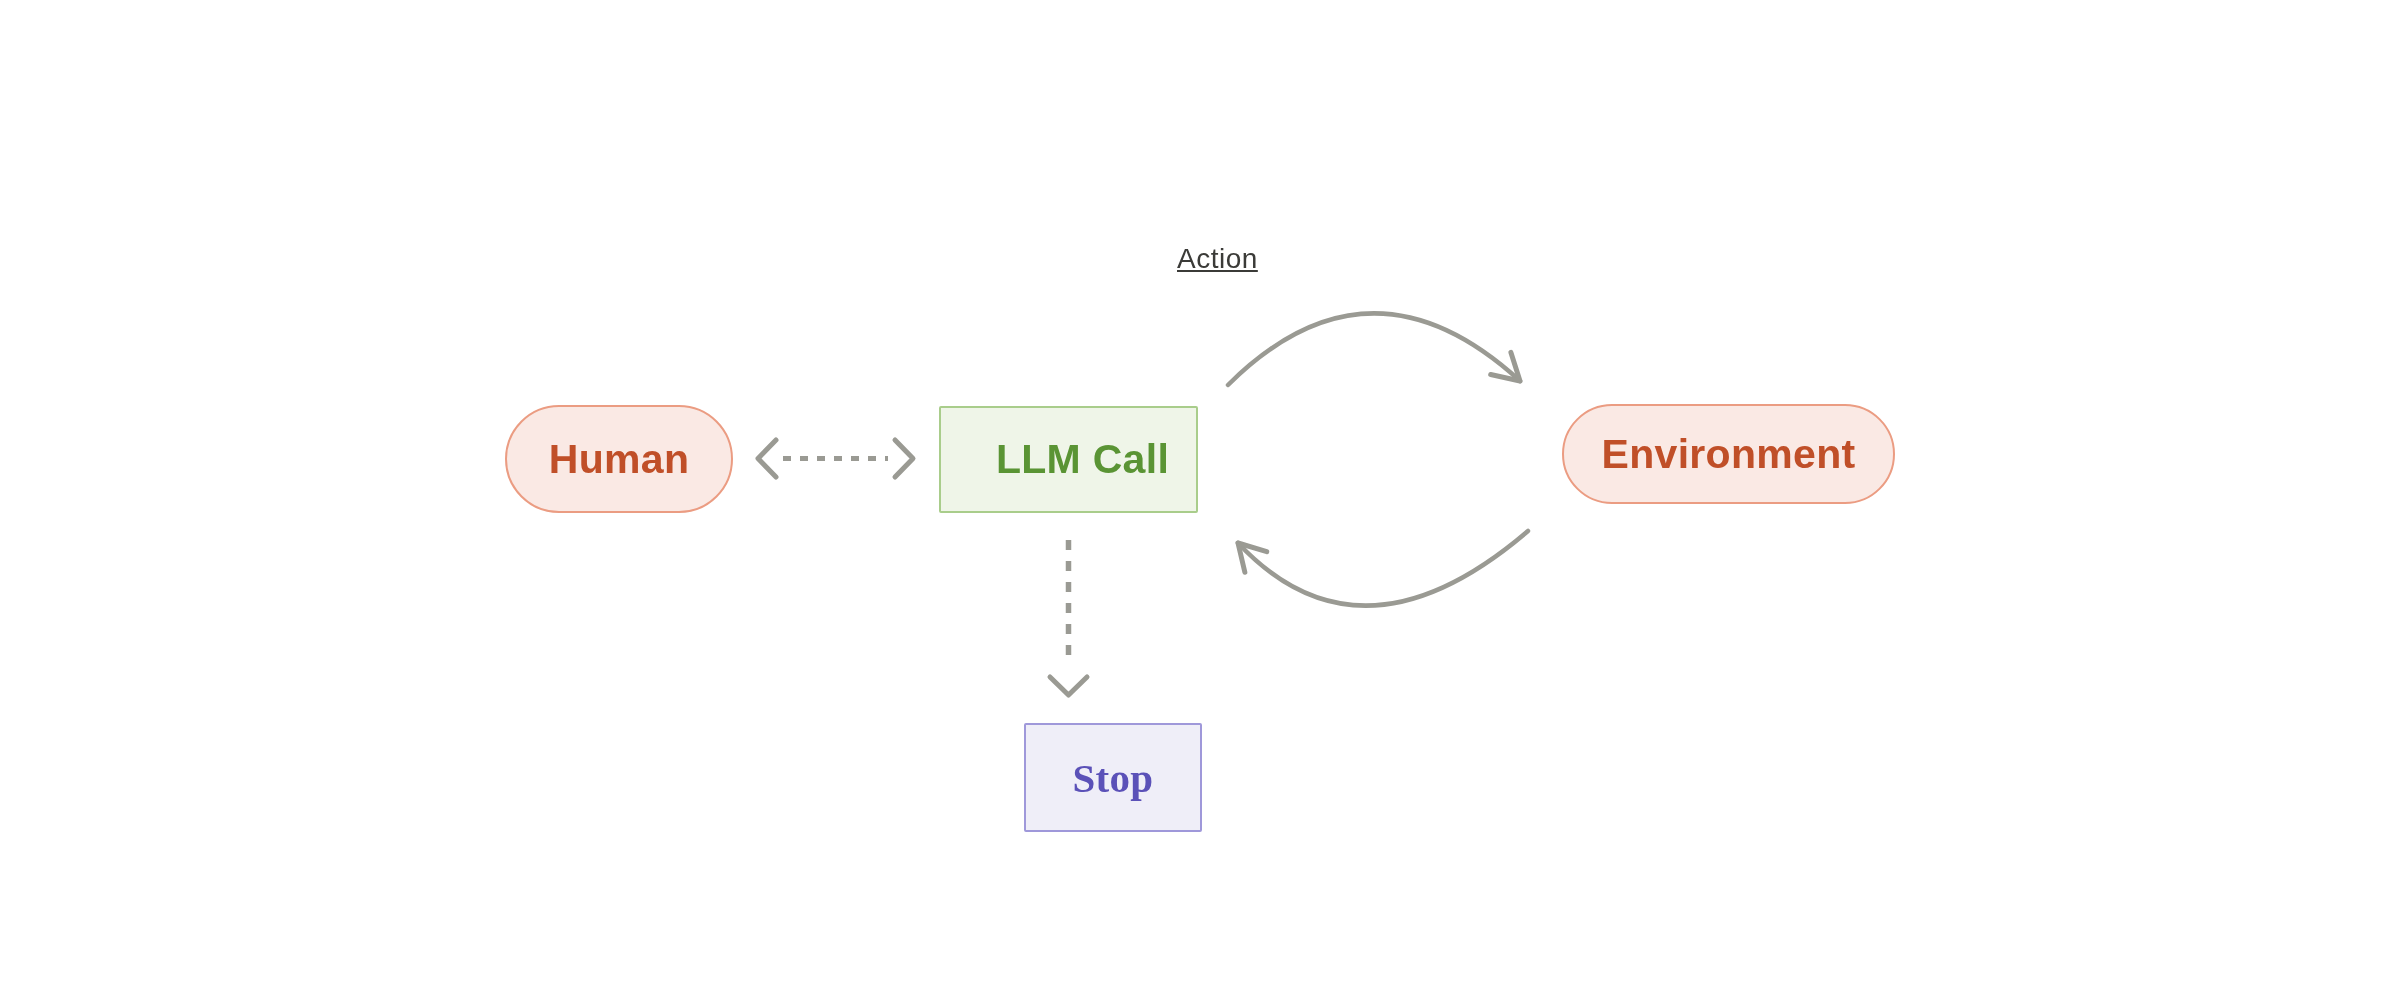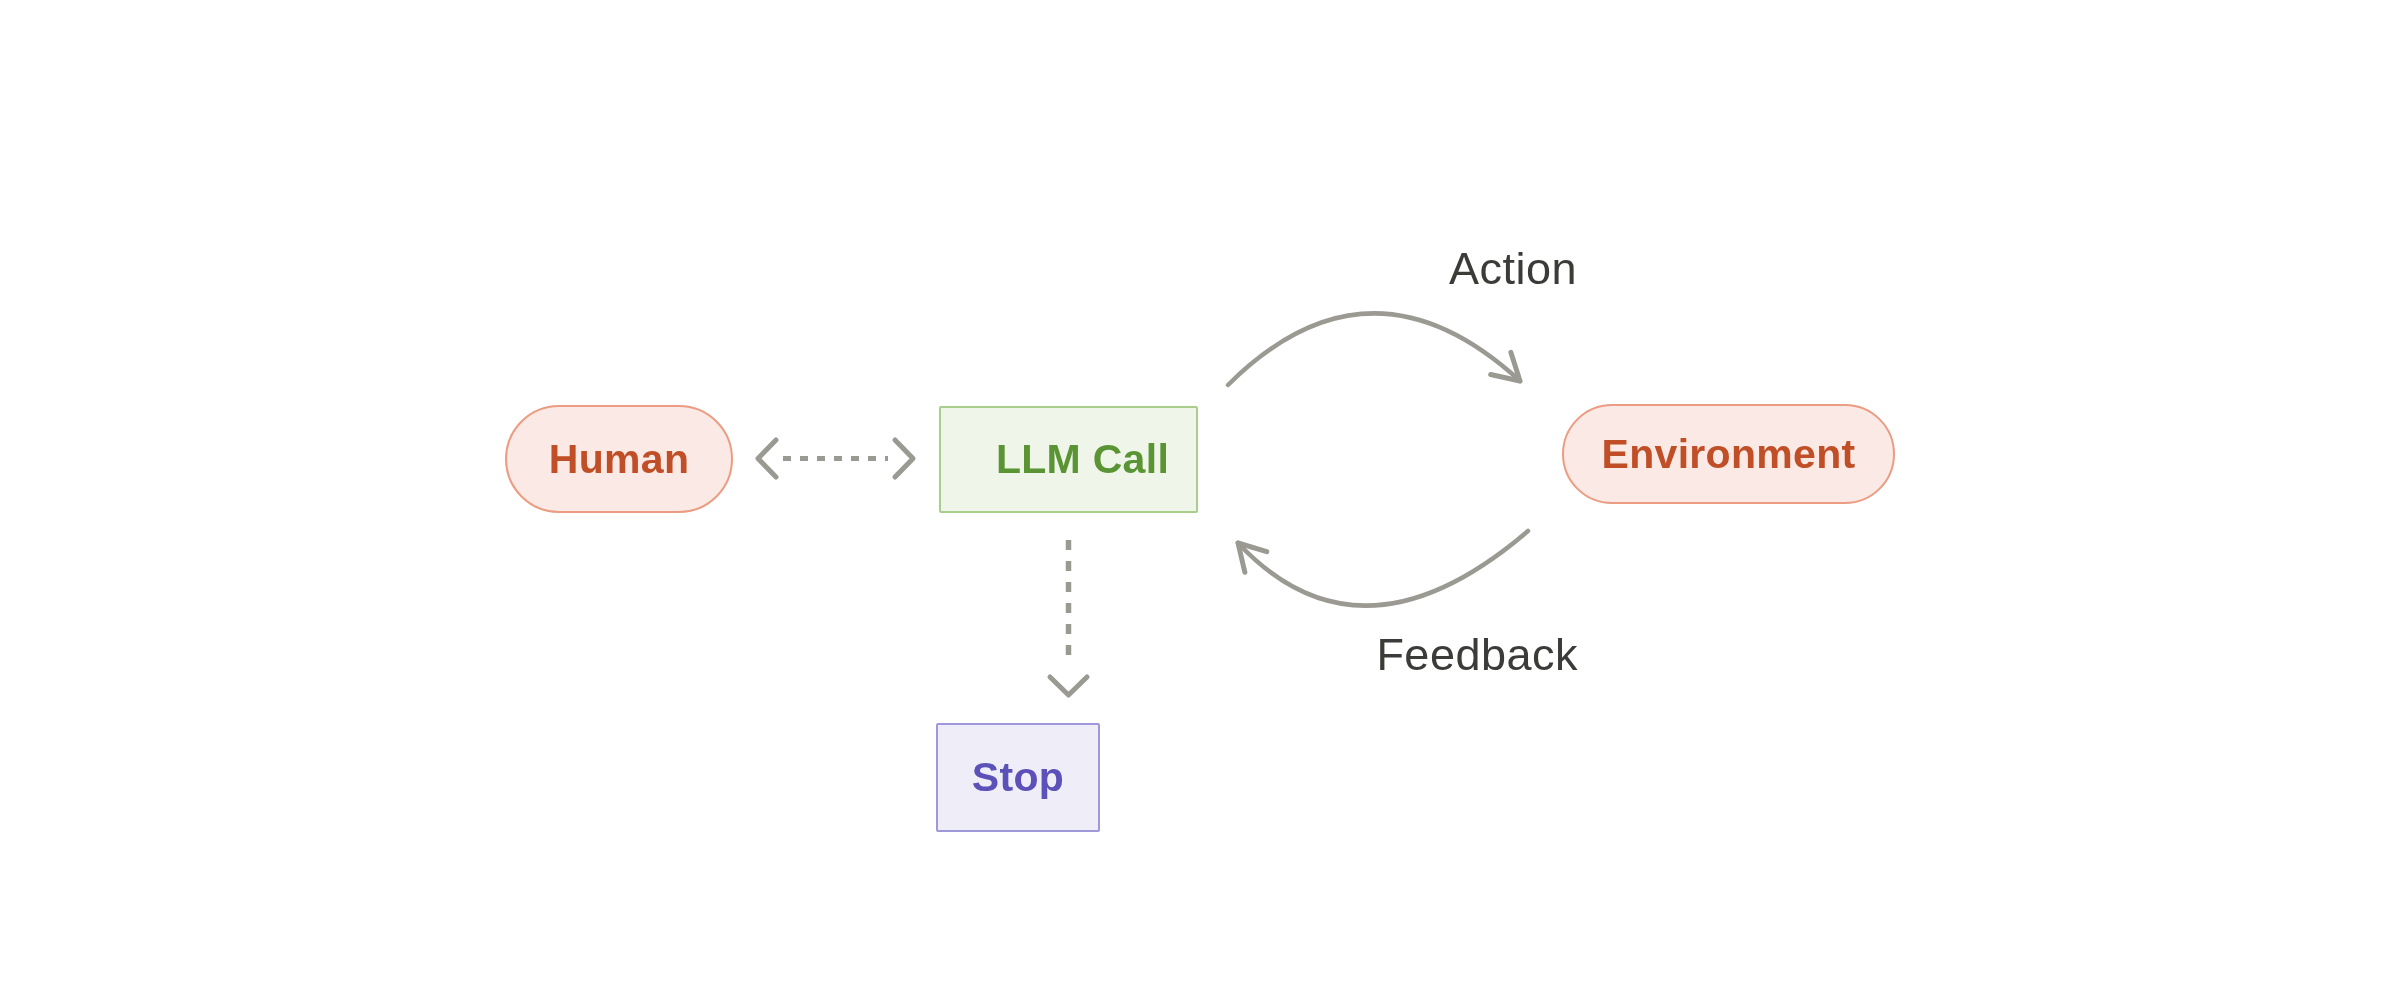--- a/index.html
+++ b/index.html
@@ -66,28 +66,29 @@
   }
   .box-purple {
     background: var(--purple-fill, #EFEEF8);
     border: 2.5px solid var(--purple-border, #9F98DA);
     color: var(--purple-text, #5B51B8);
     border-radius: 2px;
   }
   .node-human       { left: 505px;  top: 405px; width: 228px; height: 108px; text-align: center; }
   .node-llm-call    { left: 939px;  top: 406px; width: 259px; height: 107px; padding-left: 28px; }
   .node-environment { left: 1562px; top: 404px; width: 333px; height: 100px; }
-  .node-stop        { left: 936px;  top: 723px; width: 164px; height: 109px; }
+  .node-stop        { left: 1024px;  top: 723px; width: 178px; height: 109px; font-family: Liberation Serif, serif; }
   .edge-label {
     position: absolute;
     width: 400px;
-    text-align: right;
-    font-size: 45px;
+    text-align: left;
+    font-size: 28px;
     color: var(--label-text, #3B3B38);
     letter-spacing: 0.5px;
+    text-decoration: underline;
   }
   .label-action   { left: 1177px; top: 243px; }
   .label-feedback { left: 1178px; top: 629px; }
 </style>
 </head>
 <body>
 
 <div class="canvas">
 
   <svg class="connectors" viewBox="0 0 2401 1000" xmlns="http://www.w3.org/2000/svg">
@@ -128,15 +129,14 @@
   <div class="node pill-coral node-environment">
     <span>Environment</span>
   </div>
 
   <div class="node box-purple node-stop">
     <span>Stop</span>
   </div>
 
   <div class="edge-label label-action">Action</div>
 
-  <div class="edge-label label-feedback">Feedback</div>
 
 </div>
 
 </body></html>

